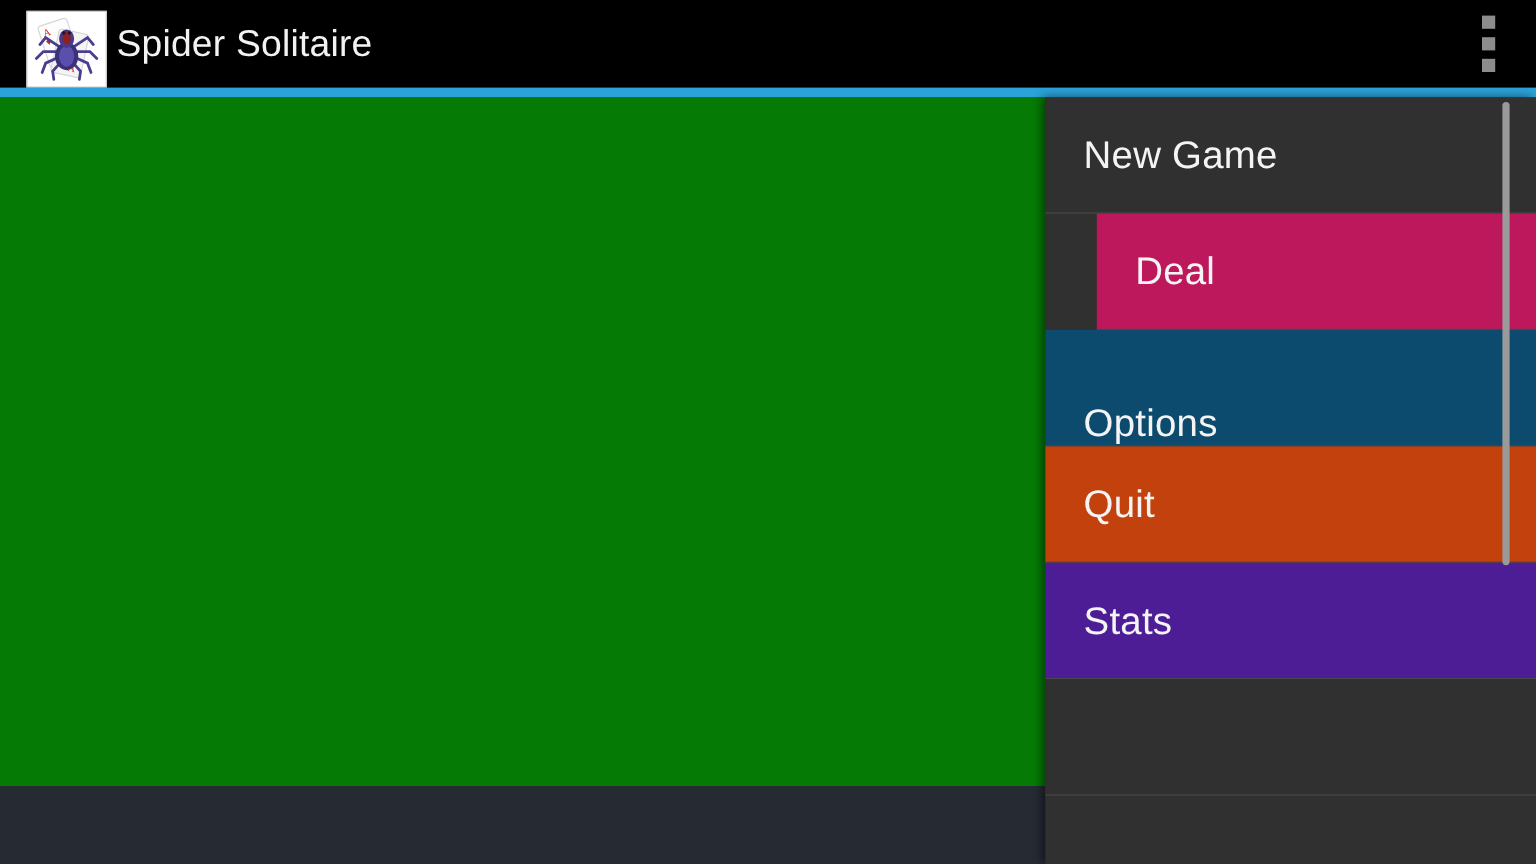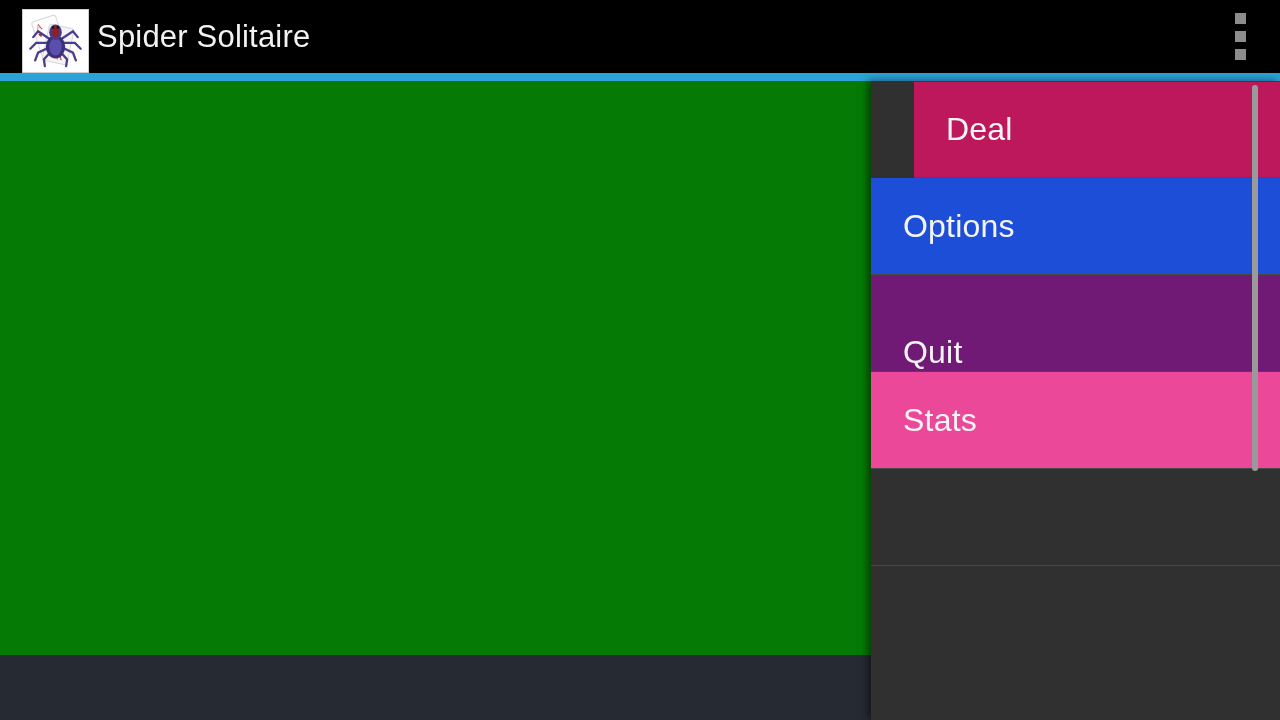--- a/index.html
+++ b/index.html
@@ -222,30 +222,33 @@
     <div id="overflow-btn">
       <i></i>
       <i></i>
       <i></i>
     </div>
   </div>
   <div id="blue-divider" style="background: rgb(43, 163, 216);"></div>
 
   <div id="popup-menu" style="background: rgb(48, 48, 48);">
     <div id="menu-list">
+        <div class="menu-item" style="background: rgb(48, 48, 48); border-bottom-color: rgb(72, 72, 72);">
+          <span class="menu-label" style="color: rgb(244, 244, 244);">New Game</span>
+        </div>
         <div class="menu-item" style="background: #be185d; border-bottom-color: rgb(72, 72, 72); margin-left: 43px;">
           <span class="menu-label" style="color: rgb(244, 244, 244);">Deal</span>
         </div>
-        <div class="menu-item" style="background: #1d4ed8; border-bottom-color: rgb(72, 72, 72);">
+        <div class="menu-item" style="background: #0c4a6e; border-bottom-color: rgb(72, 72, 72); align-items: flex-end;">
           <span class="menu-label" style="color: rgb(244, 244, 244);">Options</span>
         </div>
-        <div class="menu-item" style="background: #701a75; border-bottom-color: rgb(72, 72, 72); align-items: flex-end;">
+        <div class="menu-item" style="background: #c2410c; border-bottom-color: rgb(72, 72, 72);">
           <span class="menu-label" style="color: rgb(244, 244, 244);">Quit</span>
         </div>
-        <div class="menu-item" style="background: #ec4899; border-bottom-color: rgb(72, 72, 72); align-items: center;">
+        <div class="menu-item" style="background: #4c1d95; border-bottom-color: rgb(72, 72, 72); align-items: center;">
           <span class="menu-label" style="color: rgb(244, 244, 244);">Stats</span>
         </div>
         <div class="menu-item" style="background: rgb(48, 48, 48); border-bottom-color: rgb(72, 72, 72);">
           <span class="menu-label" style="color: rgb(244, 244, 244);"></span>
         </div>
       </div>
     <div id="menu-scrollbar-track"></div>
     <div id="menu-scrollbar-thumb" style="background: rgb(154, 154, 154);"></div>
   </div>
 

